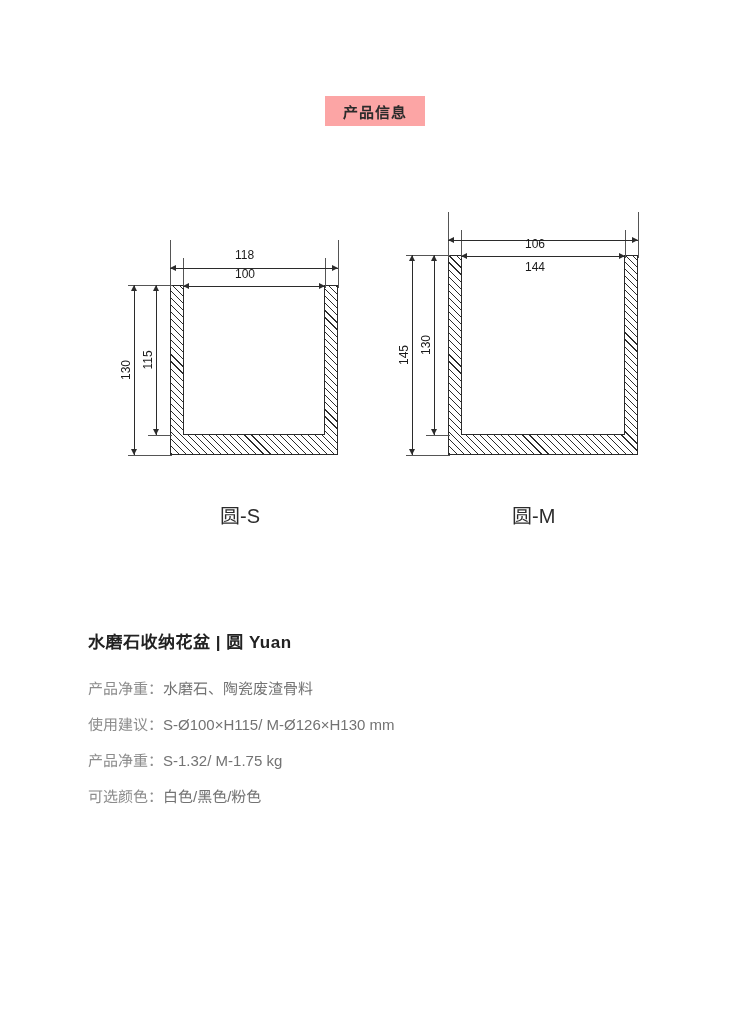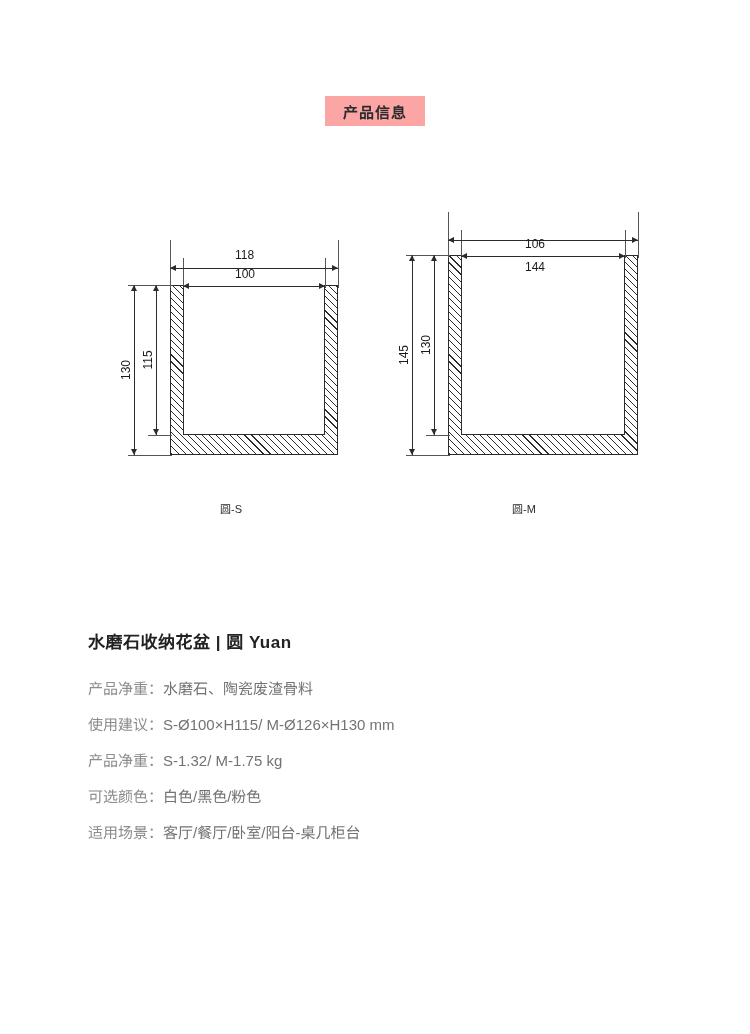--- a/index.html
+++ b/index.html
@@ -106,21 +106,21 @@
     font-family: "Liberation Sans", "DejaVu Sans", sans-serif;
     white-space: nowrap;
   }
   .dim-label-v {
     transform-origin: center center;
     transform: rotate(-90deg);
   }
 
   .fig-caption {
     position: absolute;
-    font-size: 11px;
+    font-size: 20px;
     color: #2b2b2b;
     white-space: nowrap;
     text-align: center;
   }
 
   
   .spec-block {
     position: absolute;
     left: 88px;
     top: 628px;
@@ -248,16 +248,13 @@
 
   <div class="spec-row">
     <span>产品净重：</span><span class="val">S-1.32/ M-1.75 kg</span>
   </div>
 
   <div class="spec-row">
     <span>可选颜色：</span><span class="val">白色/黑色/粉色</span>
   </div>
 
 
-  <div class="spec-row">
-    <span>适用场景：</span><span class="val">客厅/餐厅/卧室/阳台-桌几柜台</span>
-  </div>
 </div>
 
 </body></html>

